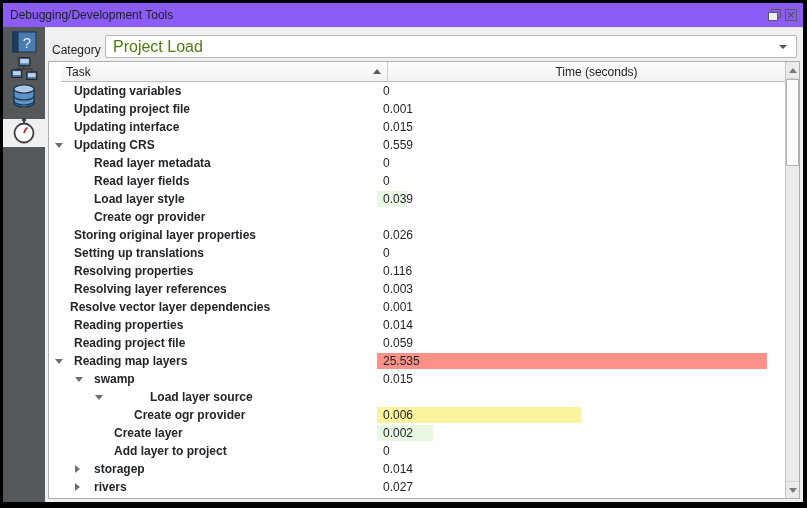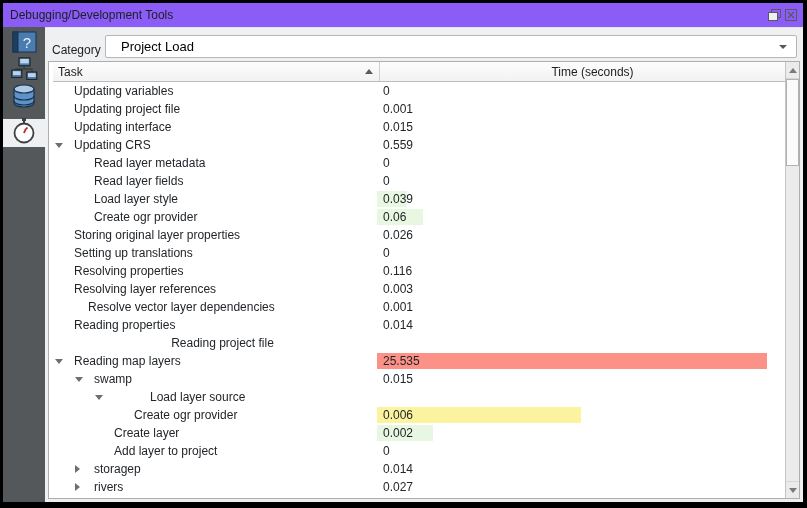--- a/index.html
+++ b/index.html
@@ -19,40 +19,40 @@
   
   .sidebar{position:absolute;left:0;top:24px;width:42px;bottom:0;background:#54585a;padding-top:3px;box-sizing:border-box;}
   .side-item{width:42px;height:27px;display:flex;align-items:center;justify-content:center;}
   .side-item.selected{background:#eff0f1;height:28px;}
   .side-item.gap-above{margin-top:8px;}
 
   
   .cat-label{position:absolute;left:49px;top:36px;height:23px;line-height:23px;font-size:12px;color:#1c1f21;}
   .combo{position:absolute;left:102px;top:32px;width:692px;height:23px;box-sizing:border-box;
     background:#fff;border:1px solid #b6b6b6;border-radius:2px;display:flex;align-items:center;}
-  .combo .combo-text{padding-left:15px;font-size:13px;color:#000000;}
+  .combo .combo-text{padding-left:7px;font-size:16px;color:#4d7c0f;}
   .combo .combo-arrow{margin-left:auto;margin-right:9px;width:0;height:0;
     border-left:4px solid transparent;border-right:4px solid transparent;border-top:4px solid #54585a;}
 
   
   .table{position:absolute;left:45px;top:58px;width:752px;height:438px;box-sizing:border-box;
     background:#fff;border:1px solid #aeaeae;}
-  .thead{position:absolute;left:4px;top:0;right:0;height:20px;display:flex;
+  .thead{position:absolute;left:12px;top:0;right:0;height:20px;display:flex;
     background:linear-gradient(#fdfdfd,#f2f2f2);border-bottom:1px solid #bdbdbd;box-sizing:border-box;}
   .th{font-size:12px;color:#1c1f21;display:flex;align-items:center;}
   .th.task-col{width:327px;border-right:1px solid #cfcfcf;box-sizing:border-box;
     padding-left:5px;justify-content:space-between;}
   .th.time-col{flex:1;padding-left:6px;justify-content:center;}
   .sort-asc{width:0;height:0;margin-right:6px;
     border-left:4px solid transparent;border-right:4px solid transparent;border-bottom:5px solid #5a5a5a;}
 
   .rows{position:absolute;left:0;top:20px;right:14px;bottom:0;overflow:hidden;}
   .row{height:18px;display:flex;}
   .cell{font-size:12px;color:#22262a;display:flex;align-items:center;box-sizing:border-box;}
-  .cell.task{width:328px;overflow:hidden;white-space:nowrap;}
+  .cell.task{width:328px;overflow:hidden;white-space:nowrap;font-weight:bold;}
   .cell.time{flex:1;position:relative;}
   .cell.time .tval{position:relative;z-index:1;padding-left:6px;}
   .bar{position:absolute;left:0;top:1px;height:16px;z-index:0;}
   .tw{flex:0 0 19px;height:18px;display:flex;align-items:center;}
   .tri-down{width:0;height:0;border-left:4px solid transparent;border-right:4px solid transparent;border-top:5px solid #6e6e6e;}
   .tri-right{width:0;height:0;border-top:4px solid transparent;border-bottom:4px solid transparent;border-left:5px solid #6e6e6e;}
 
   
   .vscroll{position:absolute;top:0;right:0;bottom:0;width:14px;background:#ebebeb;border-left:1px solid #c4c4c4;box-sizing:border-box;}
   .sb-btn{position:absolute;left:0;right:0;height:16px;display:flex;align-items:center;justify-content:center;background:#ebebeb;}
@@ -213,24 +213,20 @@
           <div class="cell time">
             <div class="bar" style="width: 30px; background: rgb(231, 247, 226);"></div>
             <span class="tval">0.039</span>
           </div>
         </div>
         <div class="row">
           <div class="cell task" style="padding-left: 26px;">
             <span class="tw"></span>
             <span>Create ogr provider</span>
           </div>
-          <div class="cell time">
-            <div class="bar" style="width: 46px; background: rgb(231, 247, 226);"></div>
-            <span class="tval">0.06</span>
-          </div>
         </div>
         <div class="row">
           <div class="cell task" style="padding-left: 6px;">
             <span class="tw"></span>
             <span>Storing original layer properties</span>
           </div>
           <div class="cell time">
             <span class="tval">0.026</span>
           </div>
         </div>
@@ -255,41 +251,44 @@
         <div class="row">
           <div class="cell task" style="padding-left: 6px;">
             <span class="tw"></span>
             <span>Resolving layer references</span>
           </div>
           <div class="cell time">
             <span class="tval">0.003</span>
           </div>
         </div>
         <div class="row">
-          <div class="cell task" style="padding-left: 20px;">
+          <div class="cell task" style="padding-left: 2px;">
             <span class="tw"></span>
             <span>Resolve vector layer dependencies</span>
           </div>
           <div class="cell time">
             <span class="tval">0.001</span>
           </div>
         </div>
         <div class="row">
           <div class="cell task" style="padding-left: 6px;">
             <span class="tw"></span>
             <span>Reading properties</span>
           </div>
           <div class="cell time">
             <span class="tval">0.014</span>
           </div>
         </div>
         <div class="row">
-          <div class="cell task" style=" justify-content: center;">
+          <div class="cell task" style="padding-left: 6px;">
             <span class="tw"></span>
             <span>Reading project file</span>
+          </div>
+          <div class="cell time">
+            <span class="tval">0.059</span>
           </div>
         </div>
         <div class="row">
           <div class="cell task" style="padding-left: 6px;">
             <span class="tw">
               <span class="tri-down"></span>
             </span>
             <span>Reading map layers</span>
           </div>
           <div class="cell time">

